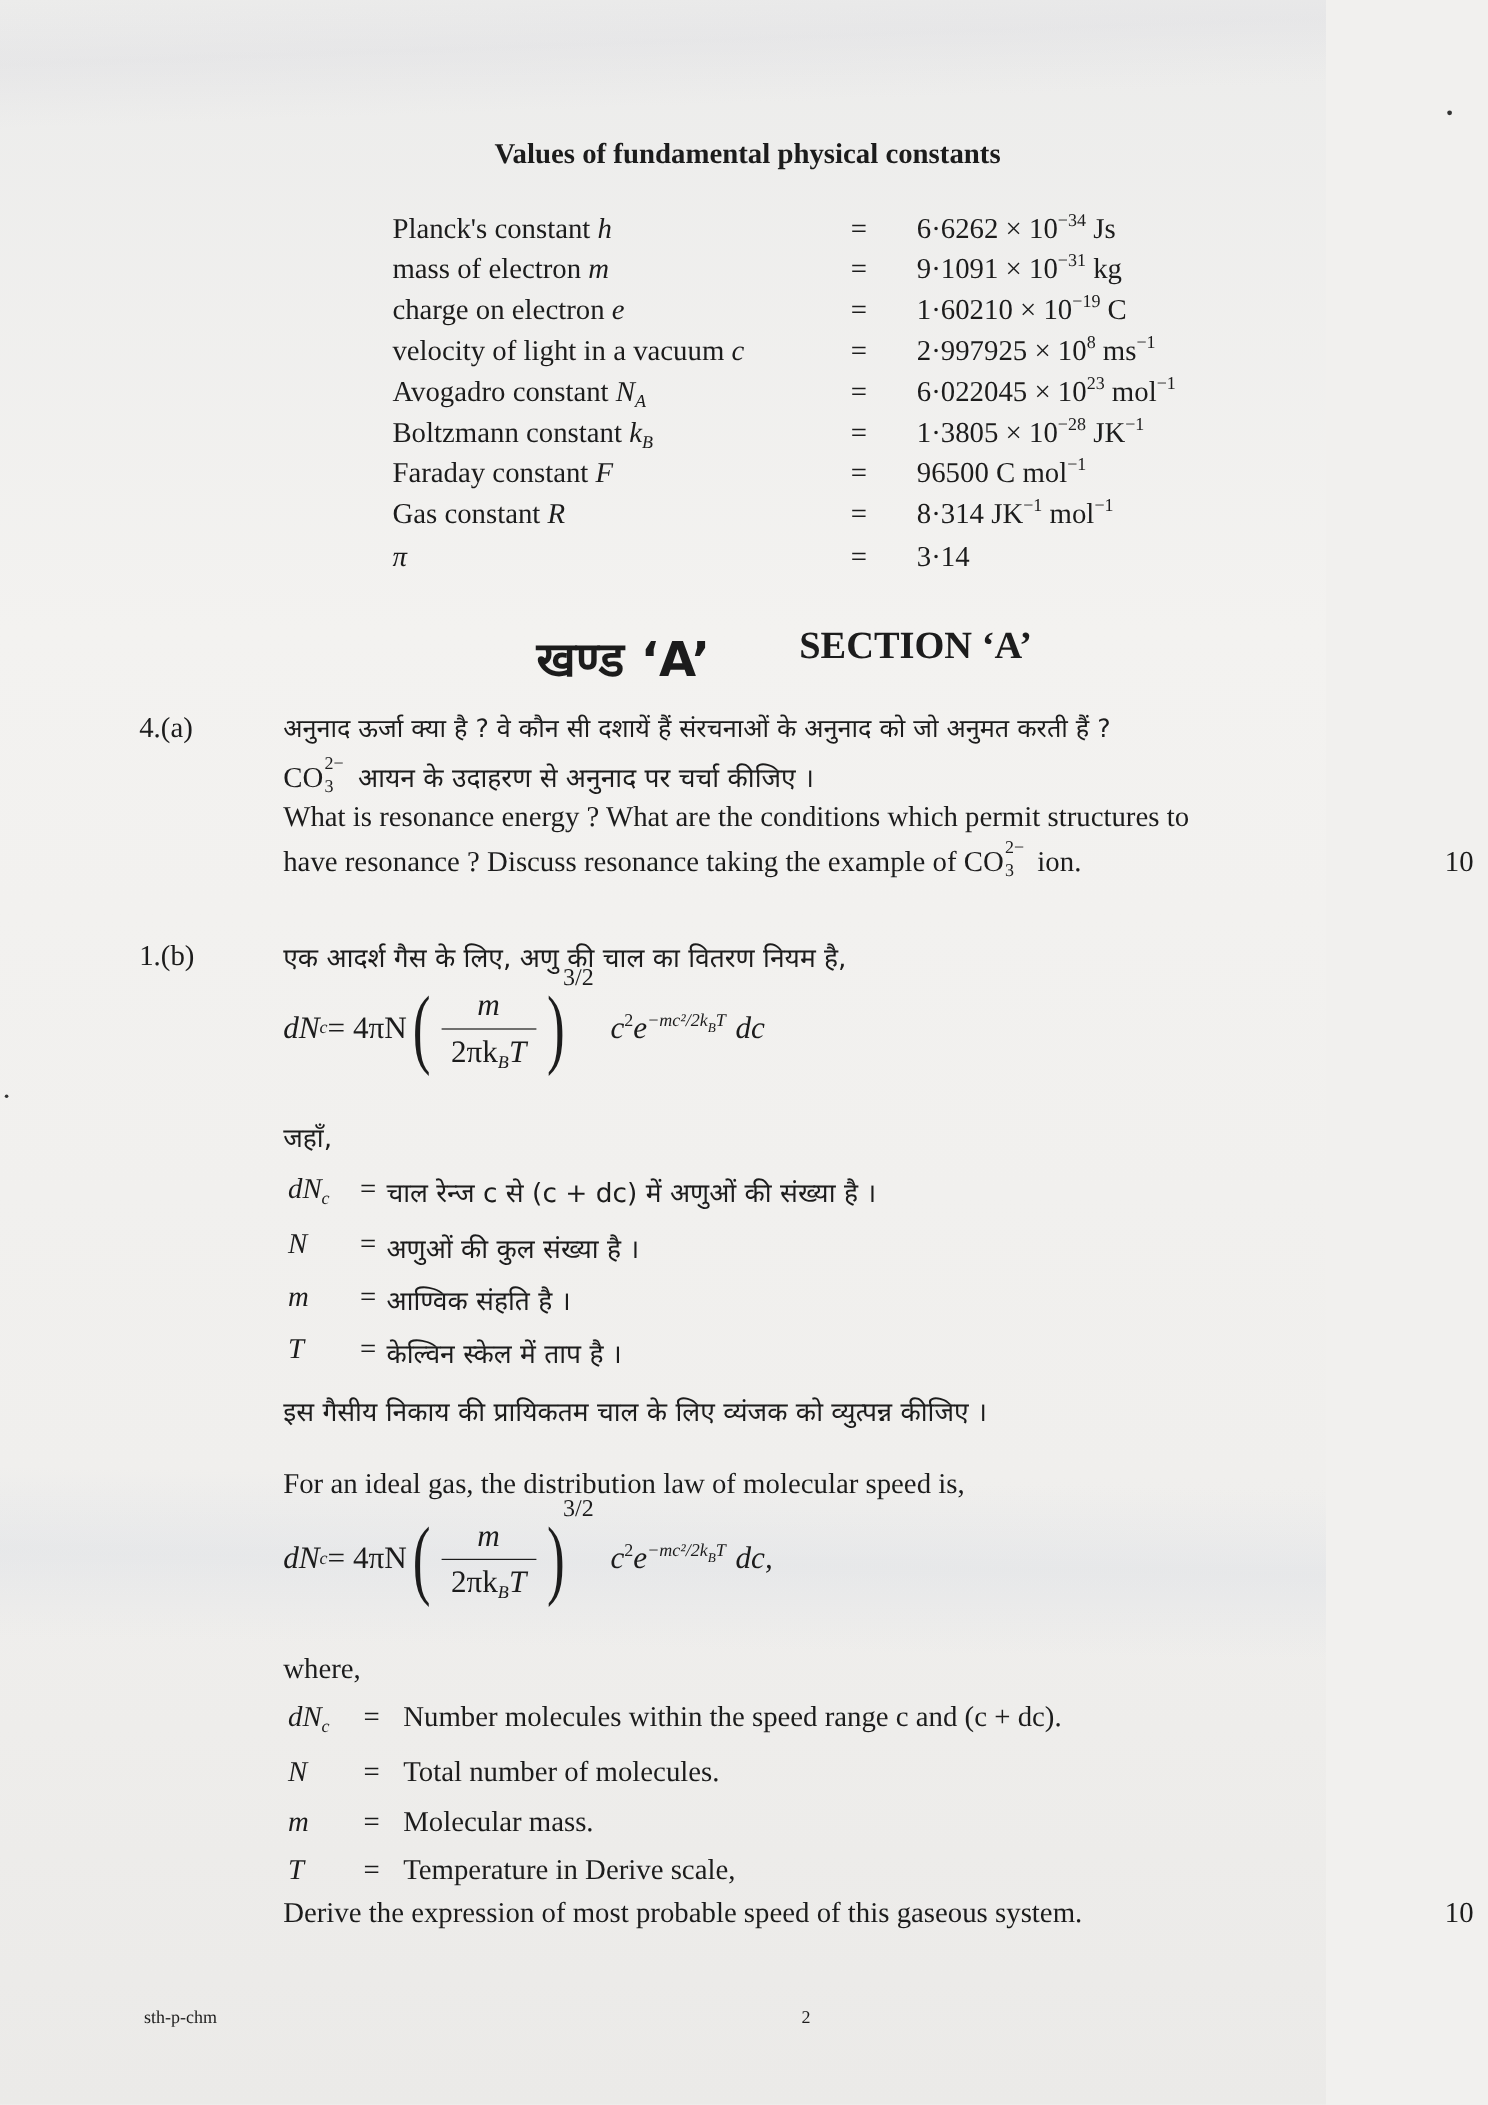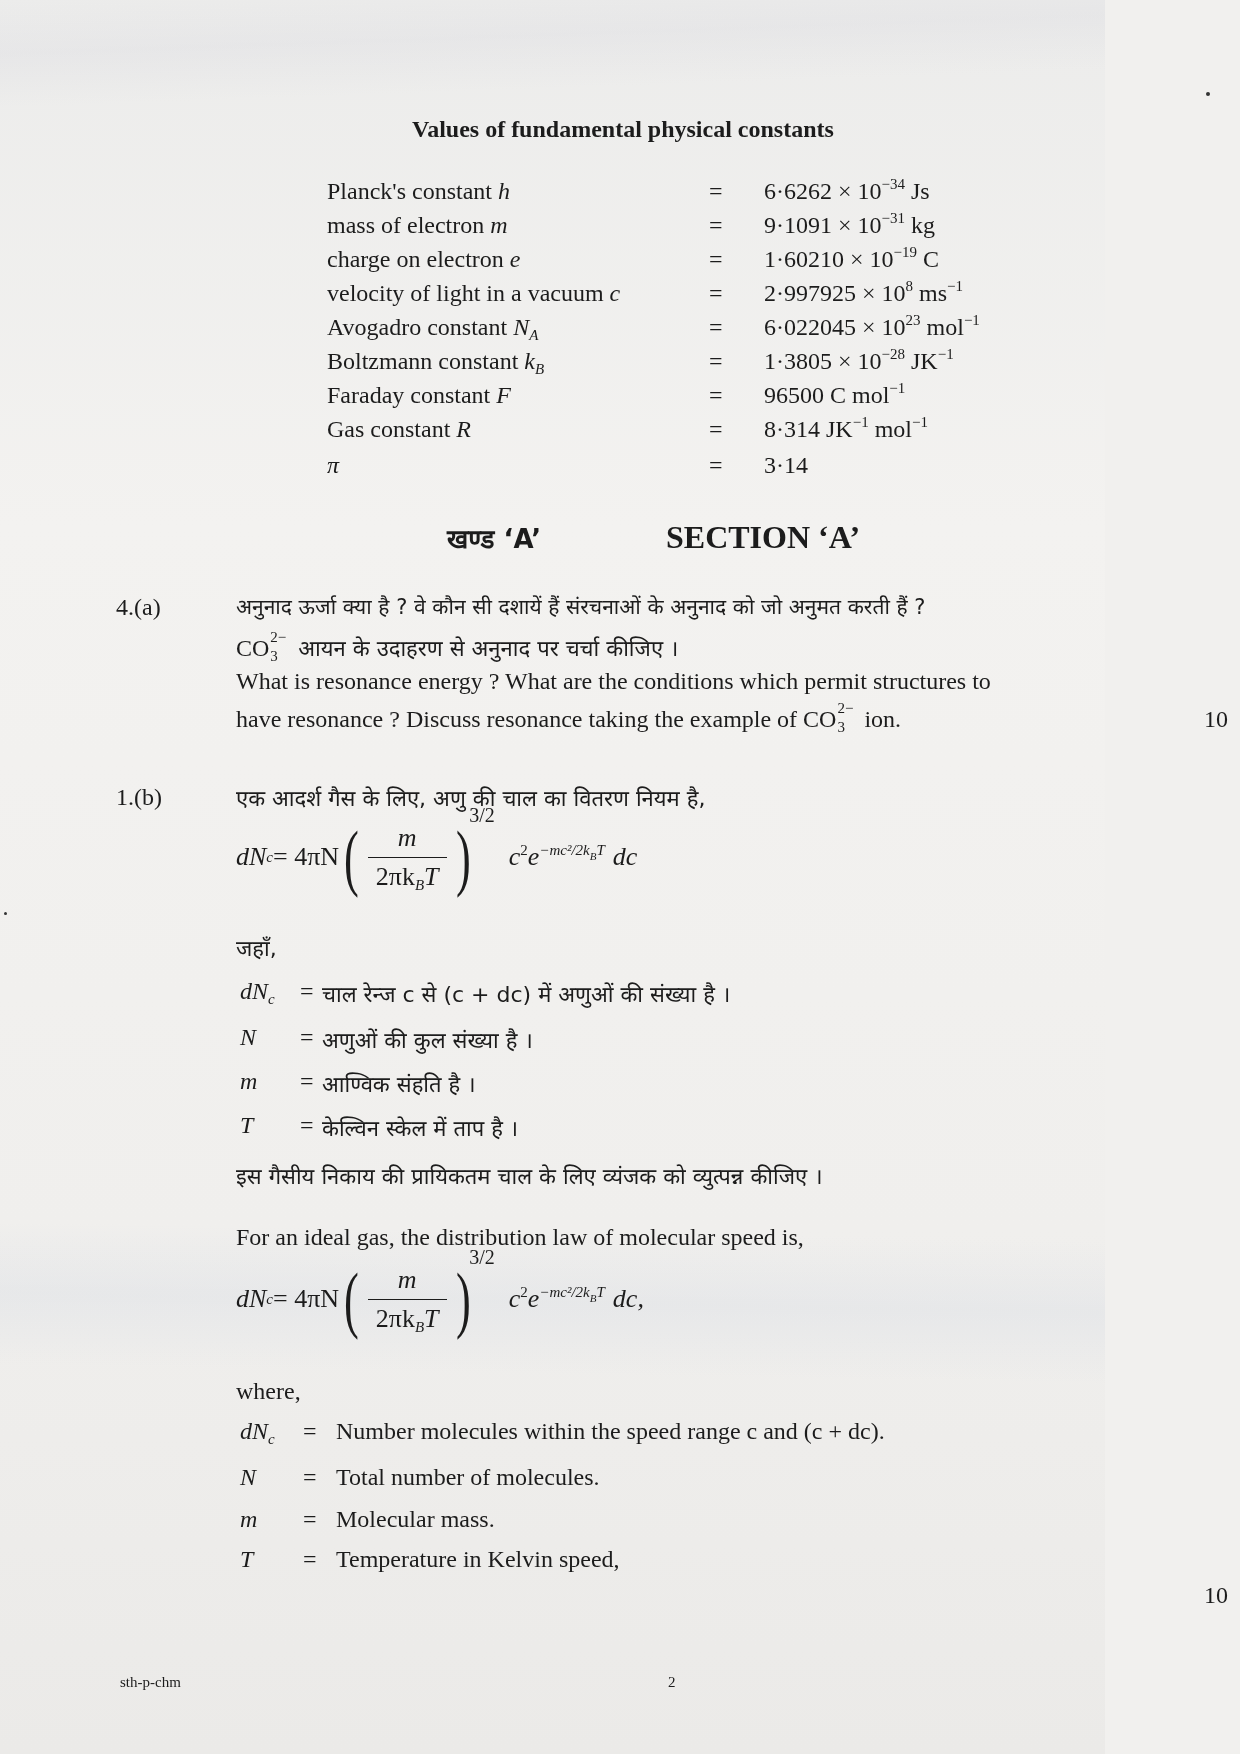--- a/index.html
+++ b/index.html
@@ -94,21 +94,21 @@
       <span class="eq">=</span>
       <span class="val"><span>8·314 JK</span><sup>−1</sup><span> mol</span><sup>−1</sup></span>
     </div>
     <div class="const-row" style="top:452px">
       <span class="label"><i>π</i></span>
       <span class="eq">=</span>
       <span class="val">3·14</span>
     </div>
   </div>
 
-  <div class="abs section hindi" style="left:447px; font-size:26px; top:520px; font-weight:bold;">खण्ड ‘A’</div>
+  <div class="abs section hindi" style="left:447px; font-size:40px; top:520px; font-weight:bold;">खण्ड ‘A’</div>
   <div class="abs section" style="left:666px;">SECTION ‘A’</div>
 
   <div class="abs qnum" style="top:594px">4.(a)</div>
   <div class="abs para hindi" style="top:592px; font-size:21px;">अनुनाद ऊर्जा क्या है ? वे कौन सी दशायें हैं संरचनाओं के अनुनाद को जो अनुमत करती हैं ?</div>
   <div class="abs para" style="top:632px;">
     <span>CO</span><span class="supsub"><span class="sp">2−</span><span class="sb">3</span></span><span class="hindi"> आयन के उदाहरण से अनुनाद पर चर्चा कीजिए ।</span>
   </div>
   <div class="abs para" style="top:668px;">What is resonance energy ? What are the conditions which permit structures to</div>
   <div class="abs para" style="top:706px;">
     <span>have resonance ? Discuss resonance taking the example of </span><span>CO</span><span class="supsub"><span class="sp">2−</span><span class="sb">3</span></span><span> ion.</span>
@@ -189,22 +189,23 @@
     <span class="txt">Total number of molecules.</span>
   </div>
   <div class="def-row" style="top:1506px">
     <span class="sym">m</span>
     <span class="eq">=</span>
     <span class="txt">Molecular mass.</span>
   </div>
   <div class="def-row" style="top:1546px">
     <span class="sym">T</span>
     <span class="eq">=</span>
-    <span class="txt">Temperature in Kelvin speed,</span>
-  </div>
+    <span class="txt">Temperature in Derive scale,</span>
+  </div>
+  <div class="abs para" style="top:1582px;">Derive the expression of most probable speed of this gaseous system.</div>
   <div class="abs" style="top:1582px; left:1204px; font-size:24px;">10</div>
 
   <div class="abs footer" style="left:120px; top:1674px;">sth-p-chm</div>
   <div class="abs footer" style="left:668px; top:1674px;">2</div>
 
   <div class="dot" style="left:1206px; top:92px;"></div>
   <div class="dot" style="left:4px; top:912px; width:3px; height:3px;"></div>
 </div>
 
 </body></html>

